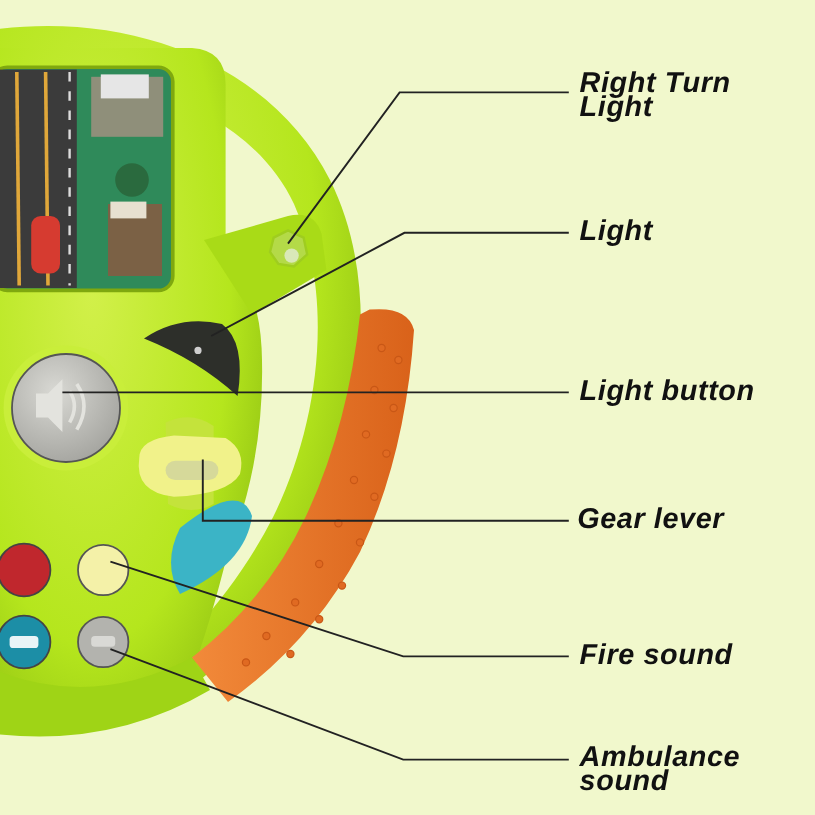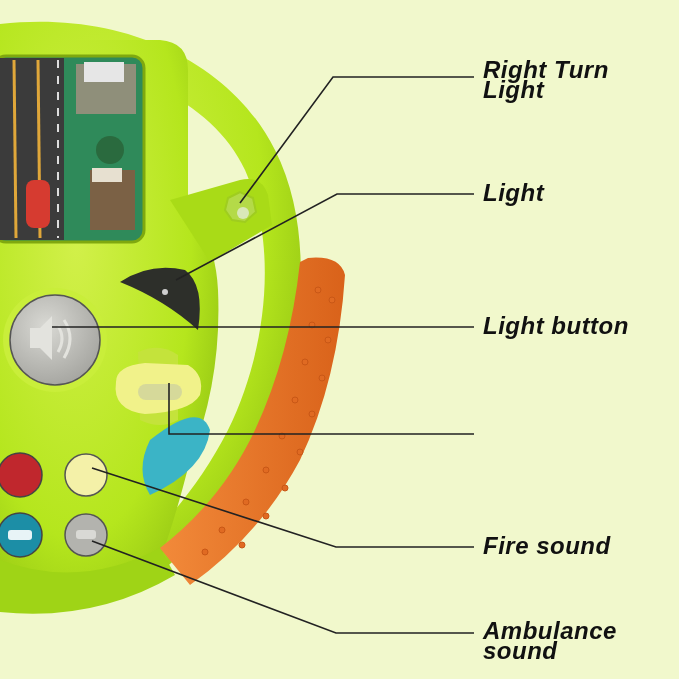--- a/index.html
+++ b/index.html
@@ -143,20 +143,23 @@
   <div class="label" style="left:483px; top:60px;">
     <span>Right Turn</span>
     <span>Light</span>
   </div>
   <div class="label" style="left:483px; top:183px;text-align:center;">
     <span>Light</span>
   </div>
   <div class="label" style="left:483px; top:316px;">
     <span>Light button</span>
   </div>
+  <div class="label" style="left:481px; top:423px;">
+    <span>Gear lever</span>
+  </div>
   <div class="label" style="left:483px; top:621px;">
     <span>Ambulance</span>
     <span>sound</span>
   </div>
   <div class="label" style="left:483px; top:536px;">
     <span>Fire sound</span>
   </div>
 </div>
 
 </body></html>

